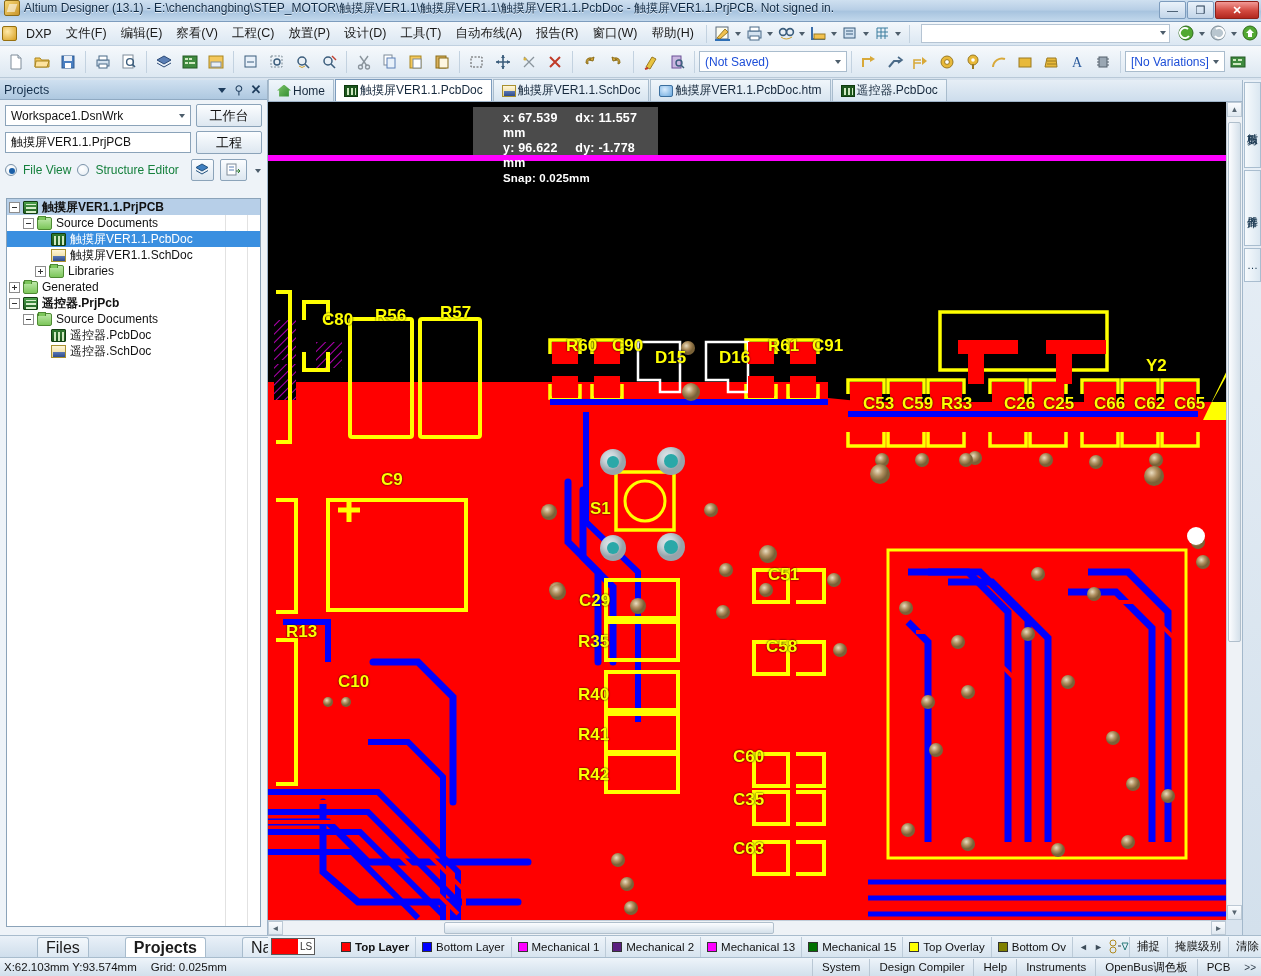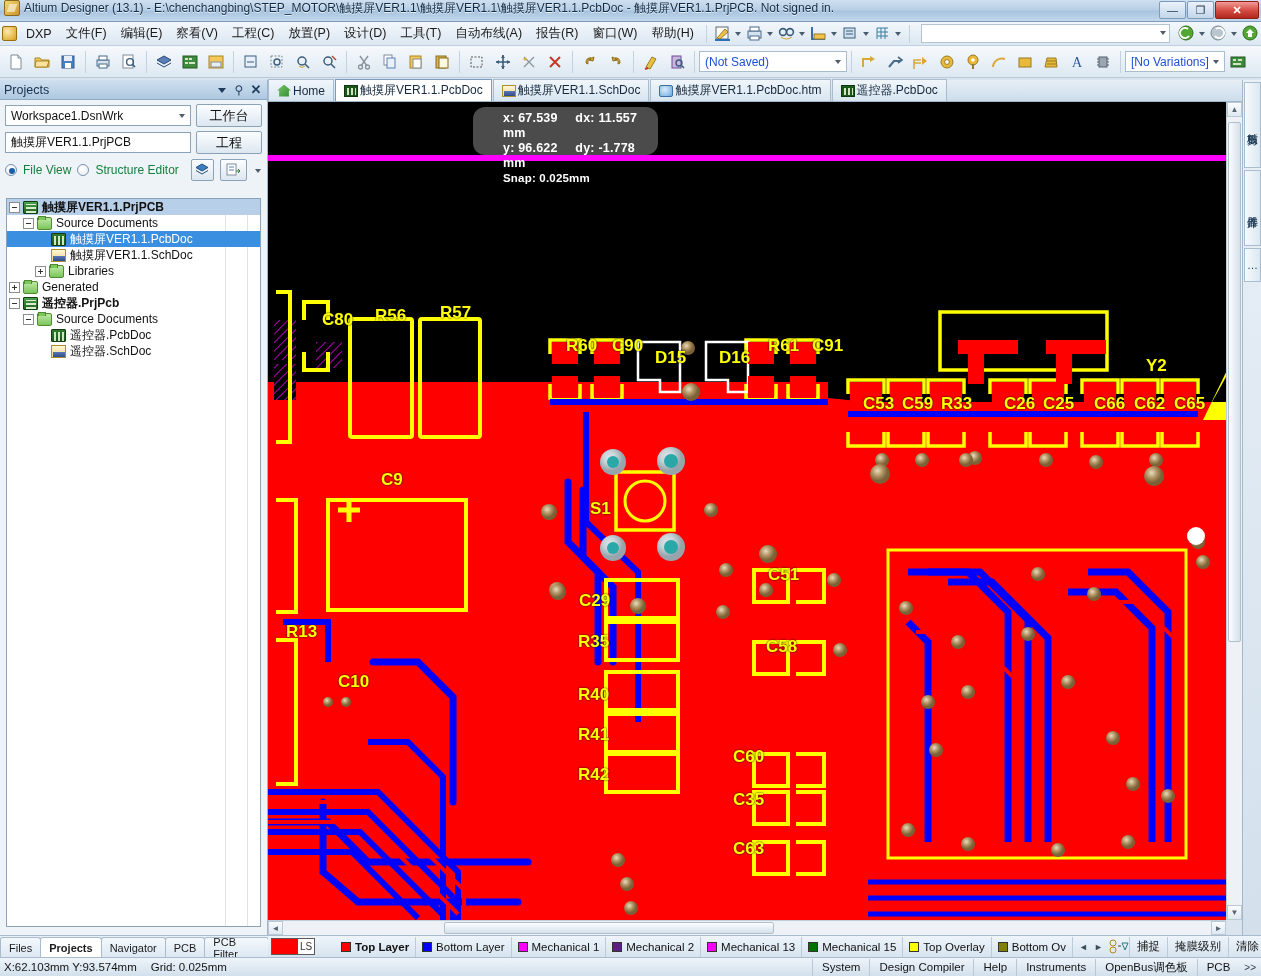--- a/index.html
+++ b/index.html
@@ -217,25 +217,26 @@
   .tlabel-b { font-weight: bold; }
 
   
   .panel-tabs {
     position: absolute; left: 0; top: 935px; width: 268px; height: 22px;
     background: linear-gradient(to bottom,#eaf1f8,#cfdeec);
     display: flex; align-items: flex-end; border-top: 1px solid #a8bccd;
     padding-left: 0;
   }
   .ptab {
-    height: 20px; padding: 0 8px; font-size: 11px; color: #1b1b1b;
+    height: 20px; padding: 0 8px; font-size: 16px; color: #1b1b1b;
     display: flex; align-items: center;
     border: 1px solid #a8bccd; border-bottom: none; border-radius: 3px 3px 0 0;
     background: linear-gradient(to bottom,#f3f8fc,#dde8f2);
     margin-right: -1px;
+    margin-left: 37px;
   }
   .ptab.active { background: #fff; font-weight: bold; }
 
   
   .doctabs {
     position: absolute; top: 80px; left: 268px; width: 993px; height: 22px;
     background: linear-gradient(to bottom,#e6eef6,#cdddec);
     border-bottom: 1px solid #9fb4c8;
     display: flex; align-items: flex-end;
   }
@@ -261,21 +262,20 @@
     background: #000; overflow: hidden;
   }
   .pcb-svg { position: absolute; left: 0; top: 0; }
   .coord-overlay {
     position: absolute; left: 205px; top: 5px; width: 185px; height: 48px;
     background: rgba(92,92,92,.82);
     color: #fff; font-size: 12.5px; font-weight: bold;
     font-family: "Liberation Sans", sans-serif;
     padding: 4px 0 0 30px; line-height: 15px;
     letter-spacing: .2px;
-    border-radius: 12px;
   }
   .coord-overlay .c2 { margin-left: 14px; }
   .snap { font-size: 11.5px; }
 
   
   .hscroll {
     position: absolute; left: 268px; top: 920px; width: 958px; height: 15px;
     background: #eef2f6; border-top: 1px solid #c0ccd8;
     display: flex; align-items: center;
   }

